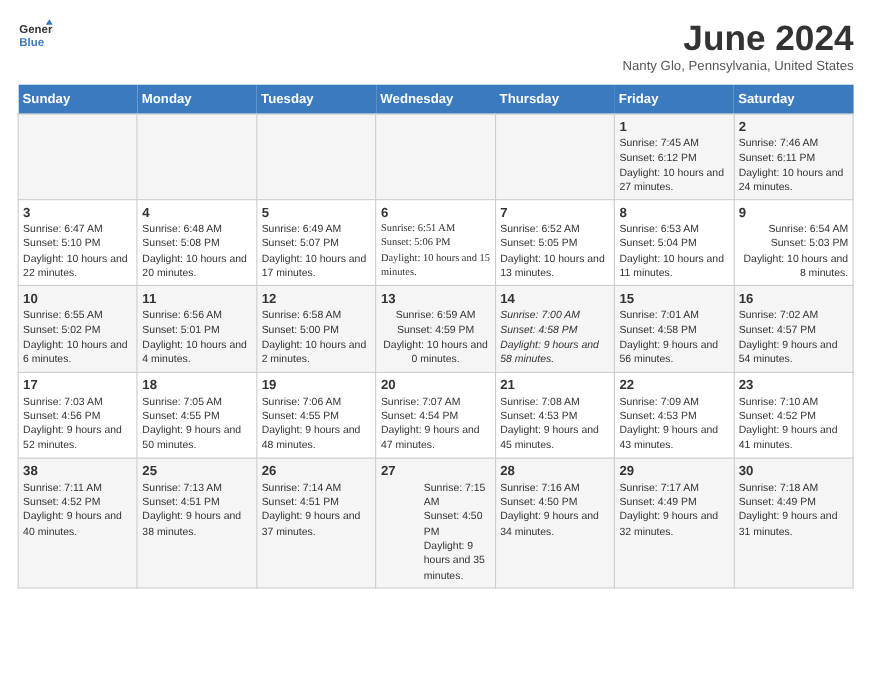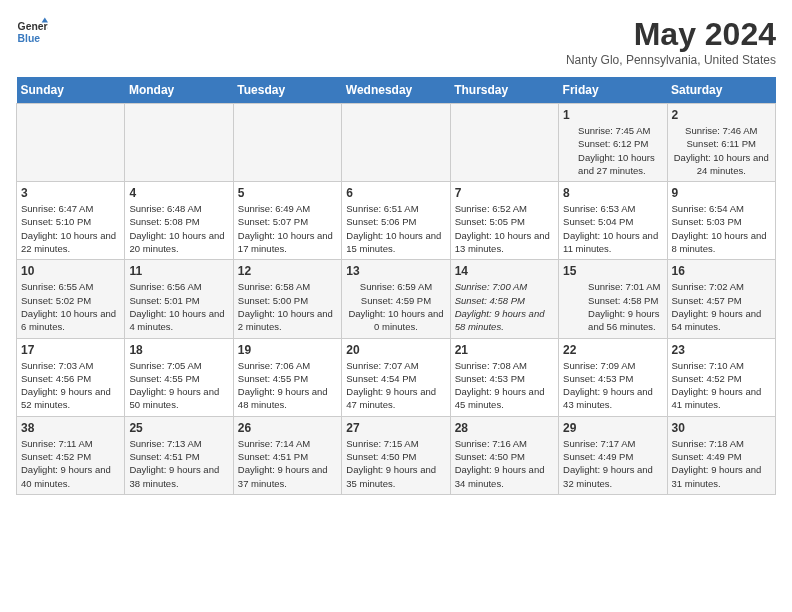--- a/index.html
+++ b/index.html
@@ -85,21 +85,21 @@
 
 <div class="header-section">
   <div class="logo">
     <svg class="logo-icon" viewBox="0 0 40 40">
       <text x="2" y="18" font-size="13" font-weight="bold" fill="#333">General</text>
       <text x="2" y="32" font-size="13" font-weight="bold" fill="#3a7abf">Blue</text>
       <polygon points="32,8 40,8 36,2" fill="#3a7abf"></polygon>
     </svg>
   </div>
   <div class="title-section">
-    <div class="month-title">May 2024</div>
+    <div class="month-title">June 2024</div>
     <div class="location-title">Nanty Glo, Pennsylvania, United States</div>
   </div>
 </div>
 
 <table>
   <thead>
     <tr>
     <th>Sunday</th>
         <th>Monday</th>
         <th>Tuesday</th>
@@ -111,27 +111,27 @@
   </thead>
   <tbody id="calendar-body">
   <tr>
         <td class="empty-cell"></td>
         <td class="empty-cell"></td>
         <td class="empty-cell"></td>
         <td class="empty-cell"></td>
         <td class="empty-cell"></td>
         <td>
           <span class="day-number">1</span>
-          <div class="day-info" style="white-space: pre-line; margin-left: 15px;">Sunrise: 7:45 AM
+          <div class="day-info" style="white-space: pre-line;">Sunrise: 7:45 AM
 Sunset: 6:12 PM
 Daylight: 10 hours and 27 minutes.</div>
         </td>
         <td>
           <span class="day-number">2</span>
-          <div class="day-info" style="white-space: pre-line; text-align: center;">Sunrise: 7:46 AM
+          <div class="day-info" style="white-space: pre-line;">Sunrise: 7:46 AM
 Sunset: 6:11 PM
 Daylight: 10 hours and 24 minutes.</div>
         </td>
       </tr>
       <tr>
         <td>
           <span class="day-number">3</span>
           <div class="day-info" style="white-space: pre-line;">Sunrise: 6:47 AM
 Sunset: 5:10 PM
 Daylight: 10 hours and 22 minutes.</div>
@@ -143,39 +143,39 @@
 Daylight: 10 hours and 20 minutes.</div>
         </td>
         <td>
           <span class="day-number">5</span>
           <div class="day-info" style="white-space: pre-line;">Sunrise: 6:49 AM
 Sunset: 5:07 PM
 Daylight: 10 hours and 17 minutes.</div>
         </td>
         <td>
           <span class="day-number">6</span>
-          <div class="day-info" style="white-space: pre-line;">Sunrise: 6:51 AM
+          <div class="day-info" style="white-space: pre-line; font-family: Liberation Serif, serif;">Sunrise: 6:51 AM
 Sunset: 5:06 PM
 Daylight: 10 hours and 15 minutes.</div>
         </td>
         <td>
           <span class="day-number">7</span>
           <div class="day-info" style="white-space: pre-line;">Sunrise: 6:52 AM
 Sunset: 5:05 PM
 Daylight: 10 hours and 13 minutes.</div>
         </td>
         <td>
           <span class="day-number">8</span>
           <div class="day-info" style="white-space: pre-line;">Sunrise: 6:53 AM
 Sunset: 5:04 PM
 Daylight: 10 hours and 11 minutes.</div>
         </td>
         <td>
           <span class="day-number">9</span>
-          <div class="day-info" style="white-space: pre-line;">Sunrise: 6:54 AM
+          <div class="day-info" style="white-space: pre-line; text-align: right;">Sunrise: 6:54 AM
 Sunset: 5:03 PM
 Daylight: 10 hours and 8 minutes.</div>
         </td>
       </tr>
       <tr>
         <td>
           <span class="day-number">10</span>
           <div class="day-info" style="white-space: pre-line;">Sunrise: 6:55 AM
 Sunset: 5:02 PM
 Daylight: 10 hours and 6 minutes.</div>
@@ -199,21 +199,21 @@
 Daylight: 10 hours and 0 minutes.</div>
         </td>
         <td>
           <span class="day-number">14</span>
           <div class="day-info" style="white-space: pre-line; font-style: italic;">Sunrise: 7:00 AM
 Sunset: 4:58 PM
 Daylight: 9 hours and 58 minutes.</div>
         </td>
         <td>
           <span class="day-number">15</span>
-          <div class="day-info" style="white-space: pre-line; margin-left: 25px;">Sunrise: 7:01 AM
+          <div class="day-info" style="white-space: pre-line;">Sunrise: 7:01 AM
 Sunset: 4:58 PM
 Daylight: 9 hours and 56 minutes.</div>
         </td>
         <td>
           <span class="day-number">16</span>
           <div class="day-info" style="white-space: pre-line;">Sunrise: 7:02 AM
 Sunset: 4:57 PM
 Daylight: 9 hours and 54 minutes.</div>
         </td>
       </tr>
@@ -275,21 +275,21 @@
 Daylight: 9 hours and 38 minutes.</div>
         </td>
         <td>
           <span class="day-number">26</span>
           <div class="day-info" style="white-space: pre-line;">Sunrise: 7:14 AM
 Sunset: 4:51 PM
 Daylight: 9 hours and 37 minutes.</div>
         </td>
         <td>
           <span class="day-number">27</span>
-          <div class="day-info" style="white-space: pre-line;">Sunrise: 7:15 AM
+          <div class="day-info" style="white-space: pre-line; margin-left: 39px;">Sunrise: 7:15 AM
 Sunset: 4:50 PM
 Daylight: 9 hours and 35 minutes.</div>
         </td>
         <td>
           <span class="day-number">28</span>
           <div class="day-info" style="white-space: pre-line;">Sunrise: 7:16 AM
 Sunset: 4:50 PM
 Daylight: 9 hours and 34 minutes.</div>
         </td>
         <td>

